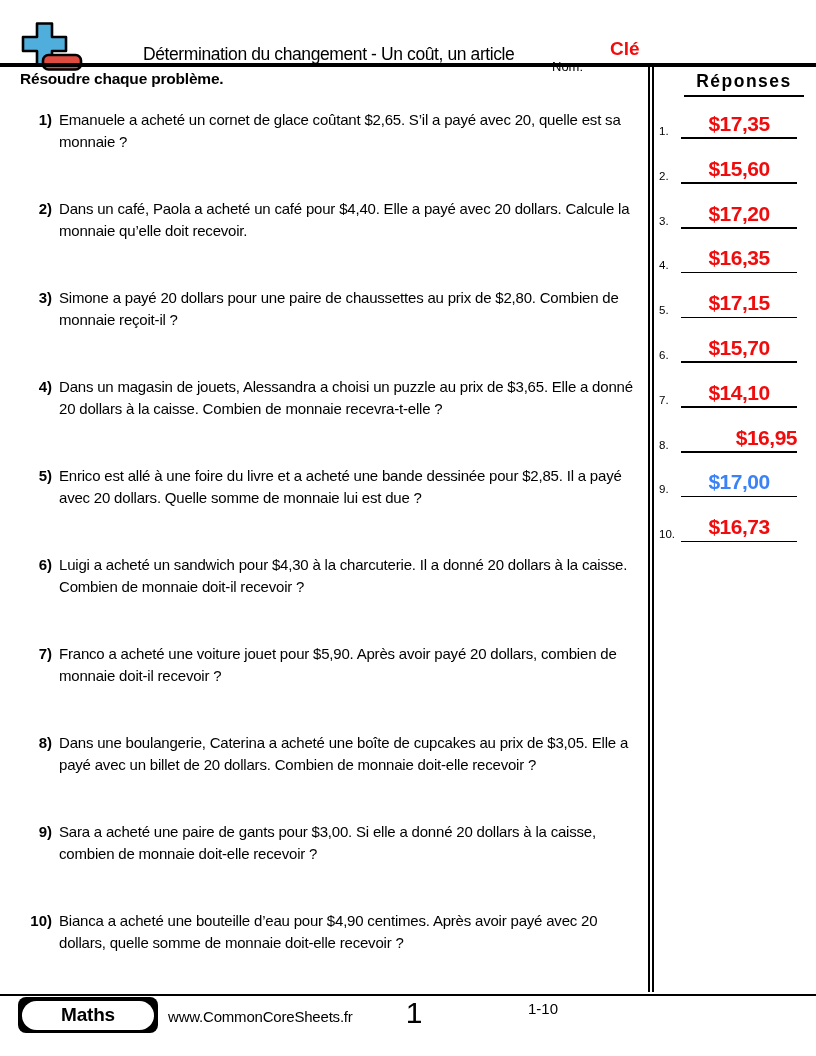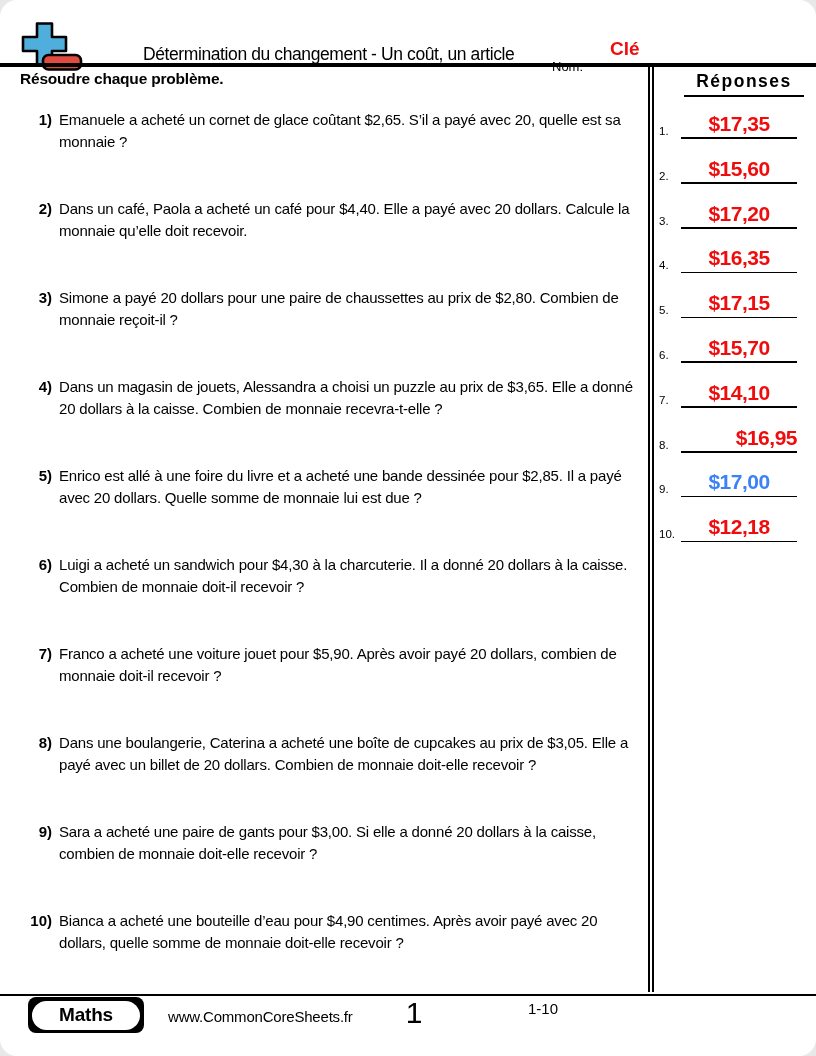--- a/index.html
+++ b/index.html
@@ -1,19 +1,19 @@
 <!DOCTYPE html>
 <html><head>
 <meta charset="utf-8">
 <style>
   * { margin:0; padding:0; box-sizing:border-box; }
   body { background:#e8e8e8; font-family:"Liberation Sans", sans-serif; }
   .page {
     position:relative; width:816px; height:1056px; background:#ffffff;
-    margin:0 auto; overflow:hidden; color:#000;border-radius:17px;
+    margin:0 auto; overflow:hidden; color:#000;
   }
   
   .logo { position:absolute; left:16px; top:22px; width:78px; height:52px; }
   .title {
     position:absolute; left:143px; top:44px; font-size:17.5px; letter-spacing:-0.4px;
     white-space:nowrap;
   }
   .nom-label { position:absolute; left:552px; top:59px; font-size:13px; }
   .nom-value { position:absolute; left:610px; top:38px; font-size:19px; font-weight:bold; }
   .header-rule { position:absolute; left:0; top:63px; width:816px; height:3.5px; background:#000; }
@@ -37,21 +37,21 @@
   #answers { position:absolute; left:655px; top:0; width:158px; }
   .answer { position:absolute; left:0; width:150px; height:30px; }
   .anum { position:absolute; left:4px; bottom:1px; font-size:11.5px; }
   .aval {
     position:absolute; left:26px; bottom:2px; width:116px; text-align:center;
     font-size:21px; font-weight:bold; letter-spacing:-0.5px;
   }
   .aline { position:absolute; left:26px; bottom:-1px; width:116px; height:1.6px; background:#000; }
   
   .footer-rule { position:absolute; left:0; top:994px; width:816px; height:1.6px; background:#000; }
-  .brand-badge { position:absolute; left:28px; top:997px; width:116px; height:36px; background:#000; border-radius:8px; }
+  .brand-badge { position:absolute; left:18px; top:997px; width:140px; height:36px; background:#000; border-radius:8px; }
   .brand-pill {
     position:absolute; left:4px; top:3.5px; right:4px; bottom:3.5px; background:#fff;
     border-radius:15px; display:flex; align-items:center; justify-content:center;
   }
   .brand-pill span { font-size:19px; font-weight:bold; letter-spacing:-0.2px; }
   .website { position:absolute; left:168px; top:1008px; font-size:15px; letter-spacing:-0.2px; }
   .page-number { position:absolute; left:392px; top:996px; width:44px; text-align:center; font-size:30px; }
   .score-label { position:absolute; left:516px; top:1000px; width:42px; text-align:right; font-size:15px; }
   #score-table { position:absolute; left:563px; top:992px; display:flex; }
   .scell {
@@ -164,21 +164,21 @@
         <span class="aval" style="color: rgb(240, 12, 12); text-align: right;">$16,95</span>
         <span class="aline"></span>
       </div>
       <div class="answer" style="top: 466.4px;">
         <span class="anum">9.</span>
         <span class="aval" style="color: #3b82f6; text-align: center;">$17,00</span>
         <span class="aline"></span>
       </div>
       <div class="answer" style="top: 511.2px;">
         <span class="anum">10.</span>
-        <span class="aval" style="color: rgb(240, 12, 12);">$12,18</span>
+        <span class="aval" style="color: rgb(240, 12, 12);">$16,73</span>
         <span class="aline"></span>
       </div>
     </div>
 
   <div class="footer-rule"></div>
   <div class="brand-badge">
     <div class="brand-pill">
       <span>Maths</span>
     </div>
   </div>

